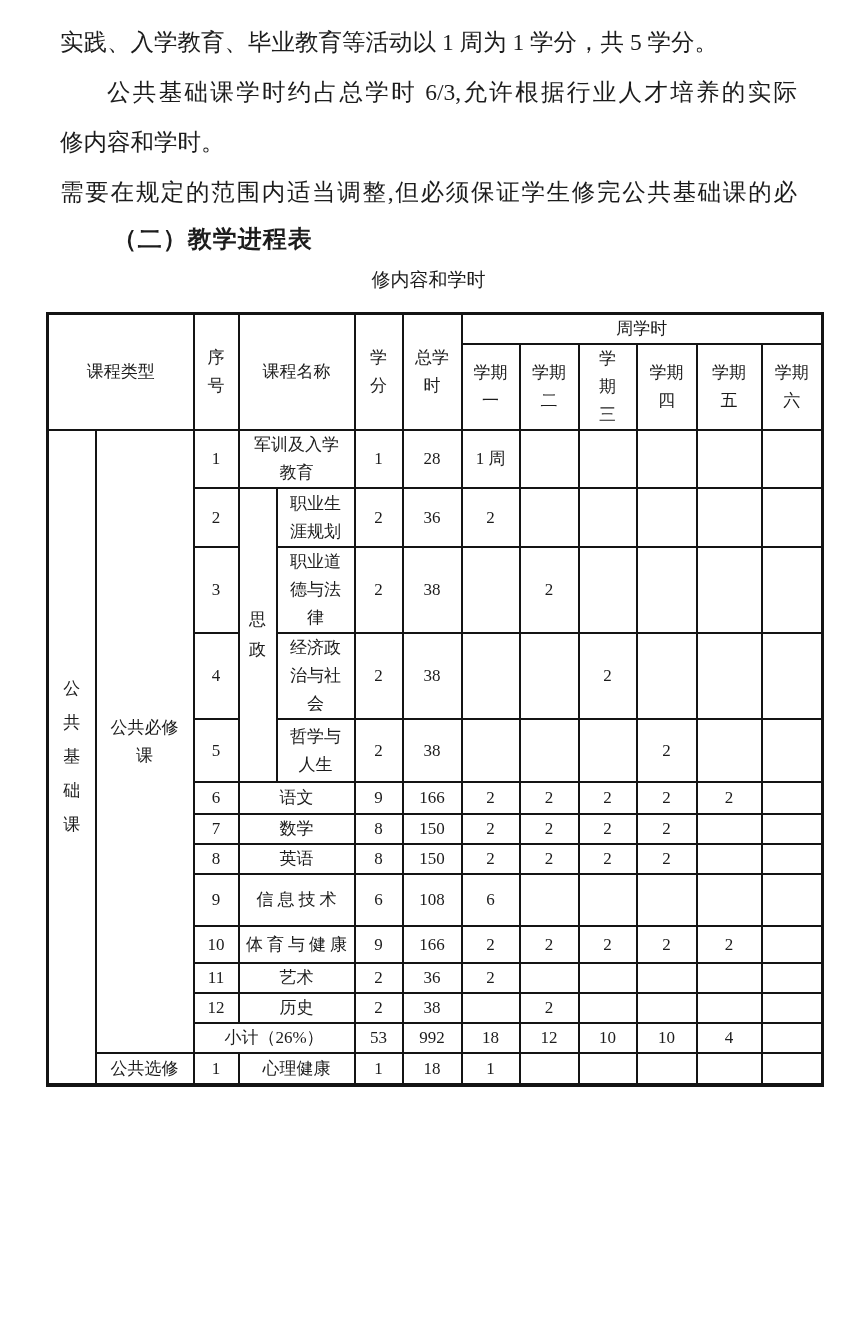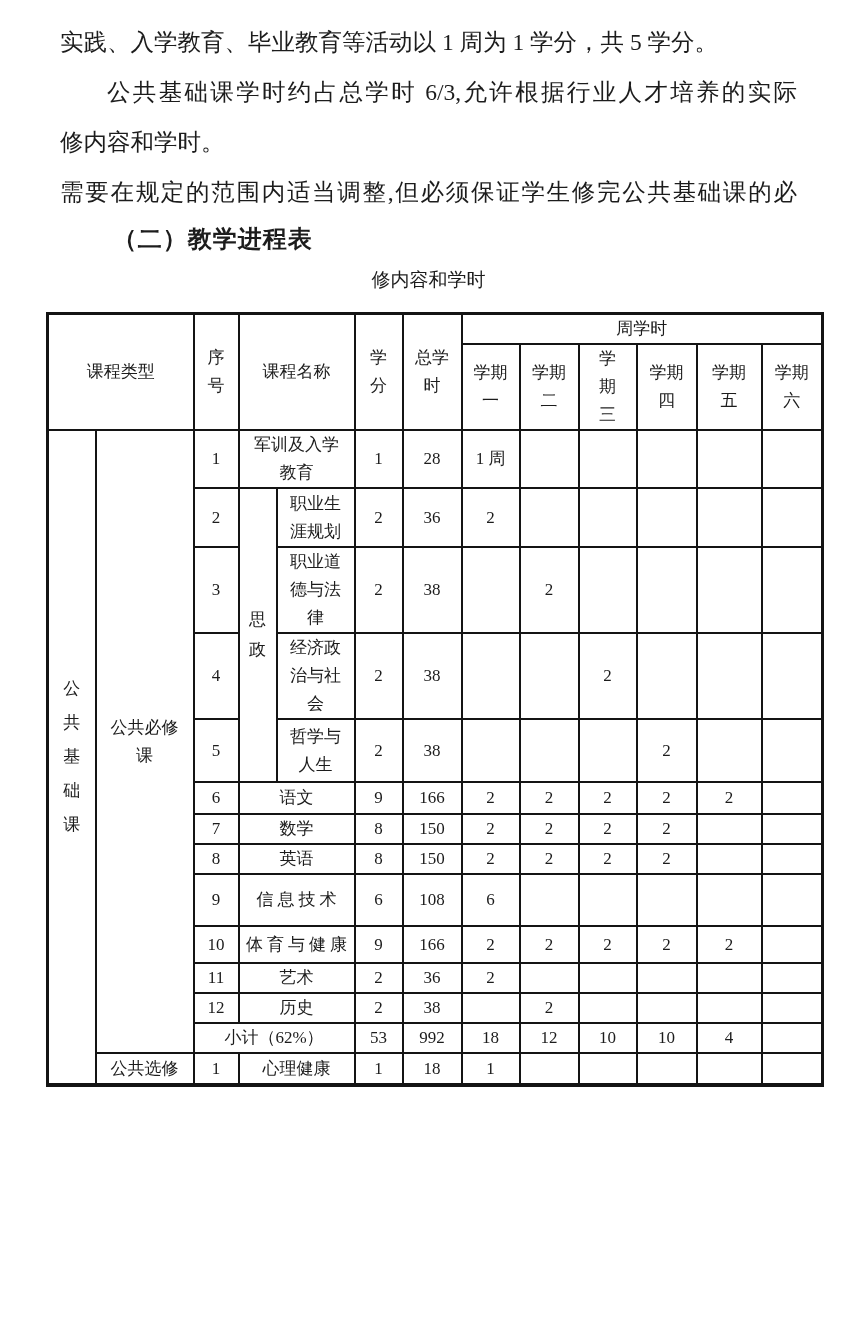--- a/index.html
+++ b/index.html
@@ -277,21 +277,21 @@
           <td>2</td>
           <td>38</td>
           <td></td>
           <td>2</td>
           <td></td>
           <td></td>
           <td></td>
           <td></td>
         </tr>
         <tr style="height: 29px;">
-          <td colspan="3">小计（62%）</td>
+          <td colspan="3">小计（26%）</td>
           <td>53</td>
           <td>992</td>
           <td>18</td>
           <td>12</td>
           <td>10</td>
           <td>10</td>
           <td>4</td>
           <td></td>
         </tr>
         <tr style="height: 32px;">

